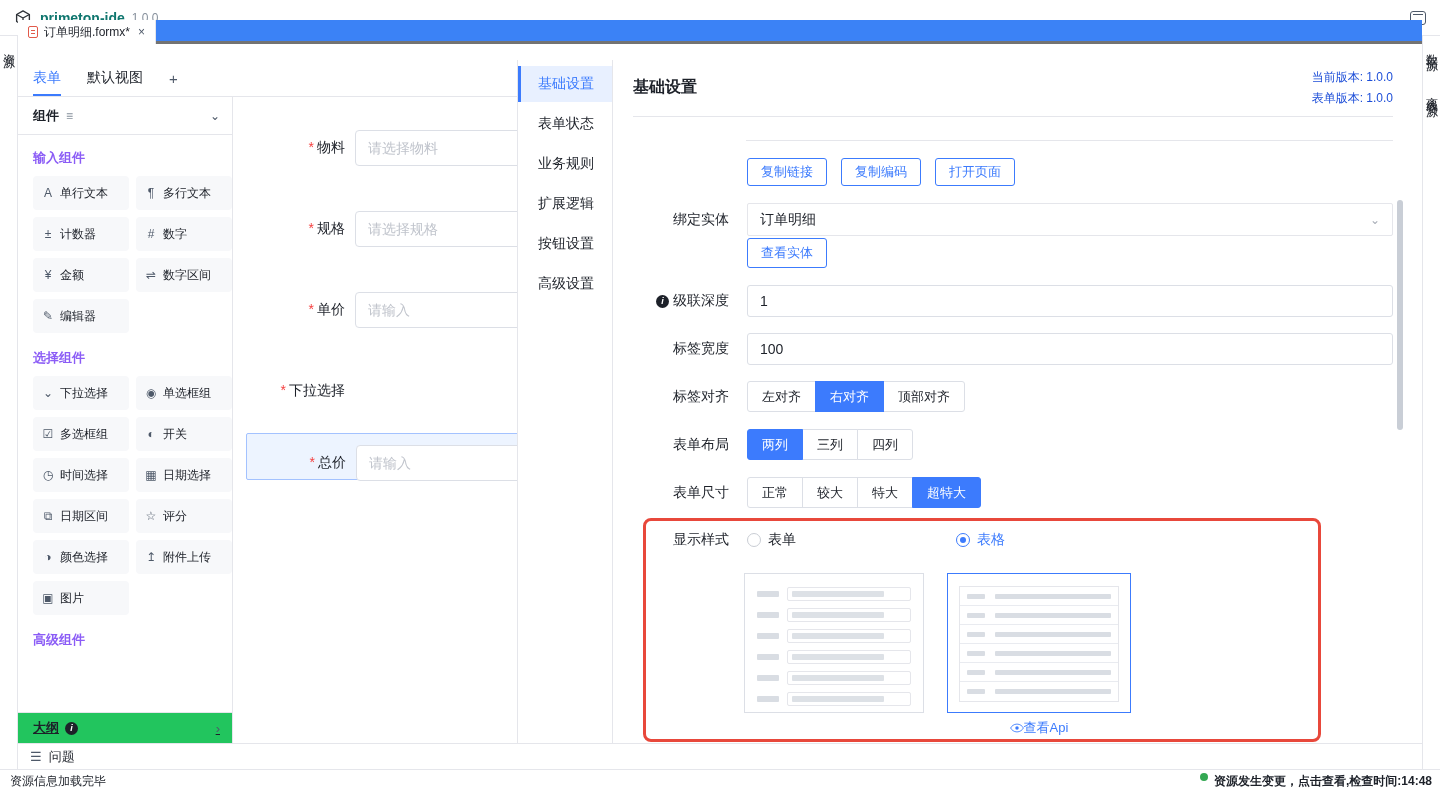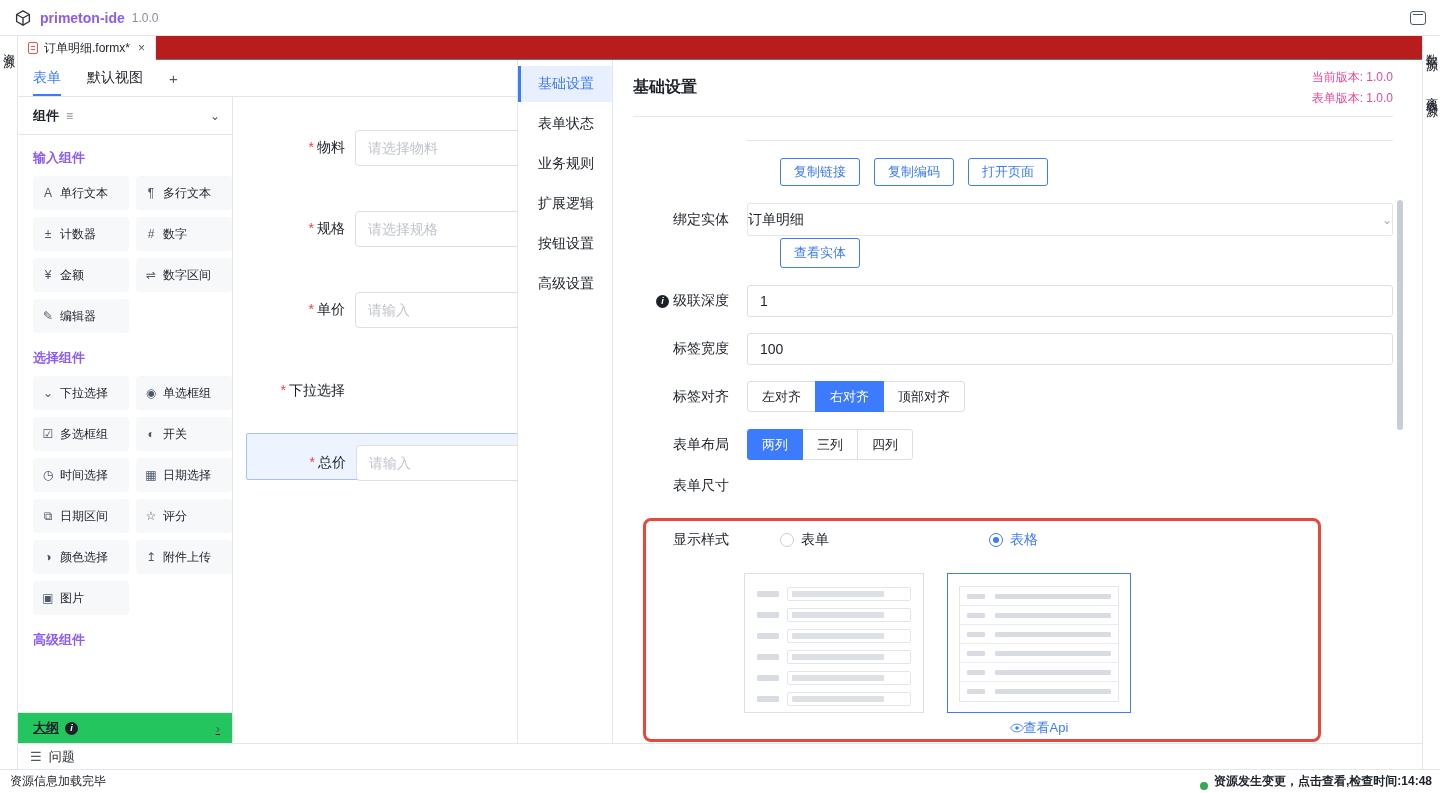--- a/index.html
+++ b/index.html
@@ -6,35 +6,35 @@
   html,body { background:#fff; }
   .app {
     position:relative; width:1440px; height:793px; background:#fff; overflow:hidden;
     font-family:"Liberation Sans","DejaVu Sans",sans-serif; color:#1d2129; font-size:14px;
   }
 
   
   .titlebar { position:absolute; left:0; top:0; width:1440px; height:36px;
     border-bottom:1px solid #e5e6eb; display:flex; align-items:center; padding:0 14px; background:#fff; }
   .logo { margin-right:8px; display:flex; align-items:center; }
-  .app-name { font-weight:700; font-size:14px; color:#8b5cf6; }
+  .app-name { font-weight:700; font-size:14px; color:#0f766e; }
   .app-version { font-size:12px; color:#86909c; margin-left:7px; }
   .window-icon { margin-left:auto; width:16px; height:14px; border:1.5px solid #4e5969; border-radius:3px; position:relative; }
   .window-icon::before { content:""; position:absolute; left:2px; right:2px; top:2px; height:1.5px; background:#4e5969; }
 
   
   .left-strip { position:absolute; left:0; top:36px; width:18px; height:733px; background:#fff;
     border-right:1px solid #e5e6eb; display:flex; justify-content:center; padding-top:8px; }
   .right-strip { position:absolute; right:0; top:36px; width:18px; height:733px; background:#fff;
     border-left:1px solid #e5e6eb; display:flex; flex-direction:column; align-items:center; padding-top:8px; gap:34px; }
   .vtext { writing-mode:vertical-rl; font-size:12px; letter-spacing:3px; color:#1d2129; cursor:default; }
 
   
-  .tabbar { position:absolute; left:18px; top:36px; width:1404px; height:24px; background:#b91c1c;
-    border-bottom:1px solid #737373; display:flex; }
+  .tabbar { position:absolute; left:18px; top:20px; width:1404px; height:24px; background:#3b82f6;
+    border-bottom:3px solid #737373; display:flex; }
   .file-tab { background:#fff; border-right:1px solid #e5e6eb; display:flex; align-items:center; gap:6px;
     padding:0 10px; font-size:12px; color:#1d2129; height:24px; }
   .doc-icon { width:10px; height:12px; border:1px solid #e25a4a; border-radius:2px; position:relative; flex-shrink:0; }
   .doc-icon::before { content:""; position:absolute; left:2px; right:2px; top:3px; height:1px; background:#e25a4a; box-shadow:0 3px 0 #e25a4a; }
   .tab-close { color:#4e5969; font-size:12px; margin-left:2px; cursor:pointer; }
 
   
   .designer-toolbar { position:absolute; left:18px; top:60px; width:499px; height:37px; background:#fff;
     border-bottom:1px solid #e5e6eb; display:flex; align-items:stretch; gap:26px; padding-left:15px; }
   .dt-tab { display:flex; align-items:center; font-size:14px; color:#1d2129; cursor:pointer; }
@@ -80,35 +80,35 @@
     border-left:1px solid #e5e6eb; padding-top:6px; }
   .sn-item { height:36px; margin-bottom:4px; display:flex; align-items:center; padding-left:20px;
     font-size:14px; color:#1d2129; cursor:pointer; position:relative; }
   .sn-item.active { background:#e8f0ff; color:#3c7bfd; }
   .sn-item.active::before { content:""; position:absolute; left:0; top:0; bottom:0; width:3px; background:#3c7bfd; }
 
   
   .settings-panel { position:absolute; left:612px; top:60px; width:810px; height:683px; background:#fff; border-left:1px solid #e5e6eb; }
   .sp-header { position:absolute; left:20px; right:29px; top:0; height:57px; border-bottom:1px solid #e5e6eb; }
   .sp-title { position:absolute; left:0; top:17px; font-size:16px; font-weight:700; color:#1d2129; }
-  .sp-versions { position:absolute; right:0; top:7px; text-align:right; font-size:12px; color:#ec4899; line-height:1.75; }
+  .sp-versions { position:absolute; right:0; top:7px; text-align:right; font-size:12px; color:#1d4ed8; line-height:1.75; }
   .sp-content { position:absolute; top:57px; left:0; right:0; bottom:0; overflow:hidden; }
 
   .srow { position:absolute; left:10px; right:29px; display:flex; align-items:center; }
   .slabel { width:106px; text-align:right; font-size:14px; color:#1d2129; flex-shrink:0; margin-right:18px;
     display:flex; justify-content:flex-end; align-items:center; gap:4px; }
-  .scontrol { flex:1; display:flex; align-items:center;margin-left:33px; }
+  .scontrol { flex:1; display:flex; align-items:center; }
 
   .cut-line { position:absolute; left:133px; right:29px; top:23px; border-bottom:1px solid #e5e6eb; }
 
   .link-btn { height:28px; padding:0 13px; border:1px solid #3c7bfd; color:#3c7bfd; background:#fff;
     border-radius:3px; font-size:13px; display:inline-flex; align-items:center; margin-right:14px; cursor:pointer; font-family:inherit; }
 
   .select-box { flex:1; height:33px; border:1px solid #e5e6eb; border-radius:2px; background:#fff;
-    display:flex; align-items:center; padding:0 0; font-size:14px; color:#1d2129; cursor:pointer; }
+    display:flex; align-items:center; padding:0 12px; font-size:14px; color:#1d2129; cursor:pointer; }
   .select-chevron { margin-left:auto; color:#a9aeb8; font-size:12px; }
 
   .text-input { flex:1; height:32px; border:1px solid #dcdfe6; border-radius:3px; padding:0 12px;
     font-size:14px; color:#1d2129; outline:none; font-family:inherit; }
 
   .seg { display:flex; }
   .seg-btn { height:31px; padding:0 14px; border:1px solid #dcdfe6; background:#fff; color:#1d2129;
     font-size:13px; display:flex; align-items:center; margin-left:-1px; cursor:pointer; position:relative; }
   .seg-btn:first-child { border-radius:3px 0 0 3px; margin-left:0; }
   .seg-btn:last-child { border-radius:0 3px 3px 0; }
@@ -145,21 +145,21 @@
   .sp-scrollbar { position:absolute; right:19px; top:140px; width:6px; height:230px; background:#c9ced6; border-radius:3px; cursor:pointer; }
 
   
   .problems-bar { position:absolute; left:18px; top:743px; width:1404px; height:26px; background:#fff;
     border-top:1px solid #e5e6eb; display:flex; align-items:center; gap:7px; padding-left:12px; }
   .pb-icon { color:#4e5969; font-size:13px; }
   .pb-label { font-size:13px; color:#1d2129; }
   .statusbar { position:absolute; left:0; top:769px; width:1440px; height:24px; background:#fff;
     border-top:1px solid #e5e6eb; display:flex; align-items:center; padding:0 8px 0 10px; }
   .sb-left { font-size:12px; color:#1d2129; }
-  .sb-right { margin-left:auto; display:flex; align-items:flex-end; gap:6px; font-size:12px; color:#1d2129; font-weight:700; cursor:pointer; }
+  .sb-right { margin-left:auto; display:flex; align-items:flex-start; gap:6px; font-size:12px; color:#1d2129; font-weight:700; cursor:pointer; }
   .sb-dot { width:8px; height:8px; border-radius:50%; background:#34a853; flex-shrink:0; }
 </style>
 </head>
 <body>
 
 <div class="app">
 
   <header class="titlebar">
     <span class="logo">
       <svg width="18" height="18" viewBox="0 0 24 24" fill="none" stroke="#2e3238" stroke-width="1.8" stroke-linejoin="round">
@@ -383,20 +383,26 @@
         <div class="slabel">表单布局</div>
         <div class="seg">
           <div class="seg-btn active">两列</div>
           <div class="seg-btn">三列</div>
           <div class="seg-btn">四列</div>
         </div>
       </div>
 
       <div class="srow" style="top:360px">
         <div class="slabel">表单尺寸</div>
+        <div class="seg">
+          <div class="seg-btn">正常</div>
+          <div class="seg-btn">较大</div>
+          <div class="seg-btn">特大</div>
+          <div class="seg-btn active">超特大</div>
+        </div>
       </div>
 
       <div class="srow" style="top:411px; height:24px">
         <div class="slabel">显示样式</div>
         <div class="scontrol">
           <div class="radio-opt">
             <span class="radio off"></span>
             <span class="radio-label">表单</span>
           </div>
           <div class="radio-opt" style="margin-left:160px">

